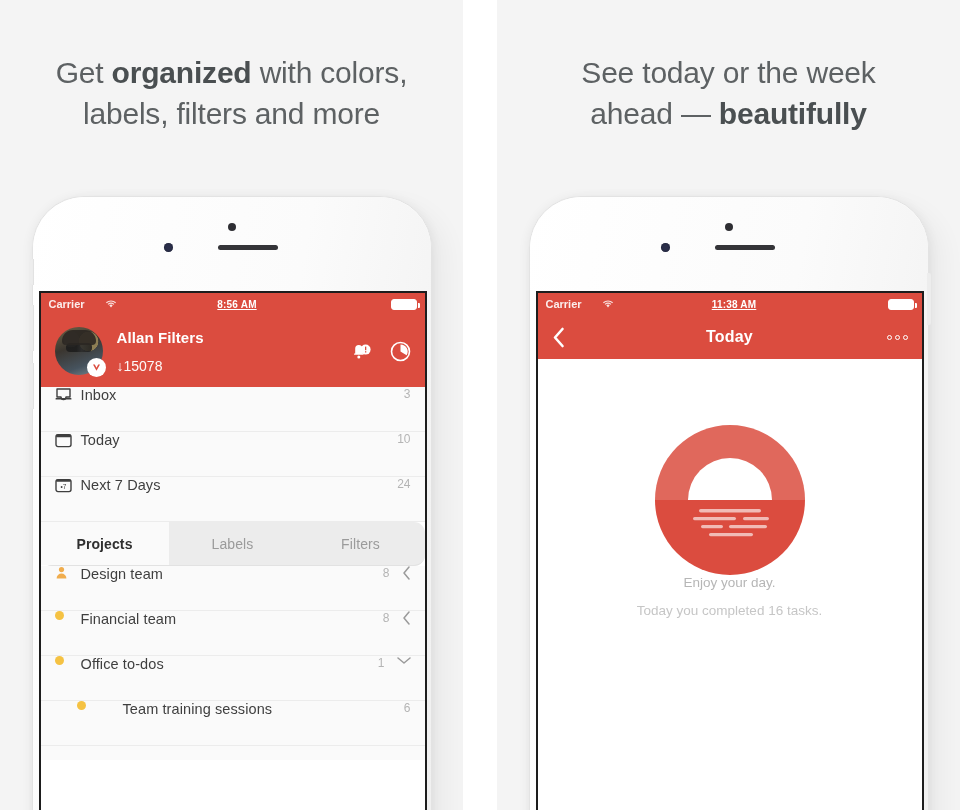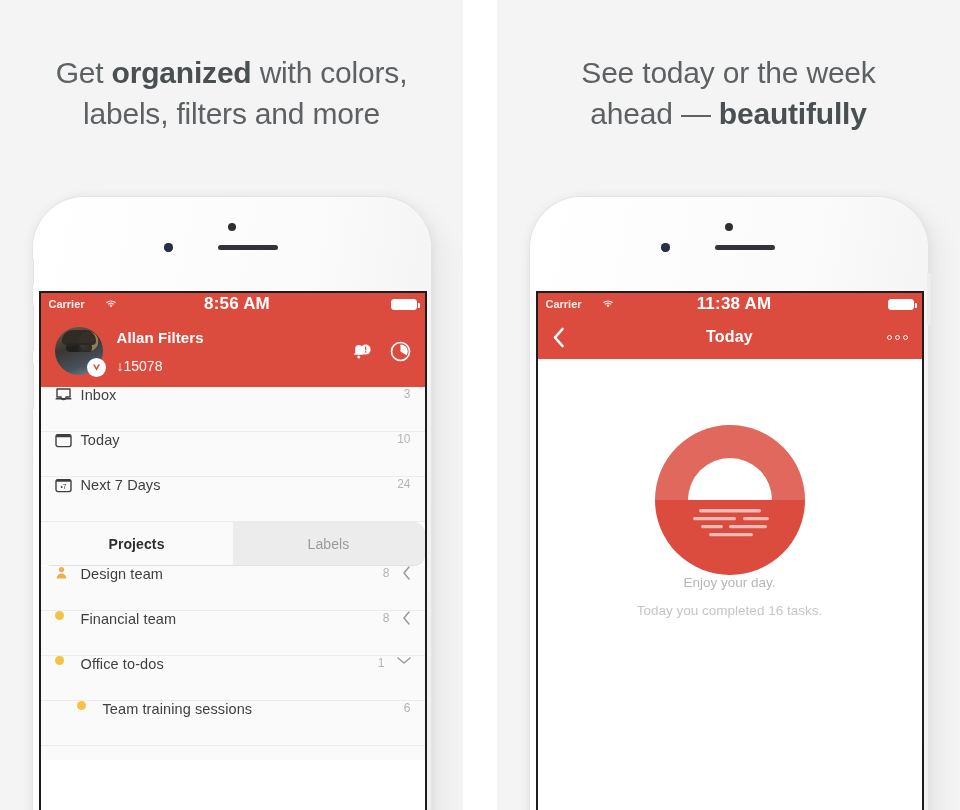--- a/index.html
+++ b/index.html
@@ -90,21 +90,21 @@
   .statusbar {
     height: 22px; background: var(--red);
     display: flex; align-items: center;
     padding: 0 8px; color: #fff;
     font-size: 11px; font-weight: 700;
     position: relative;
   }
   .sb-left { display: flex; align-items: center; gap: 20px; opacity: .9; }
   .sb-time {
     position: absolute; left: 9px; right: 0; text-align: center;
-    font-size: 17px; font-weight: 700; letter-spacing: .2px;
+    font-size: 10px; font-weight: 700; letter-spacing: .2px; text-decoration: underline;
   }
   .sb-right { margin-left: auto; position: relative; z-index: 2; }
   .battery {
     width: 26px; height: 11px; border: 1.5px solid #fff; border-radius: 3px;
     position: relative; background: #fff;
   }
   .battery::after {
     content: ""; position: absolute; right: -4px; top: 3px;
     width: 2px; height: 5px; background: #fff; border-radius: 0 1px 1px 0;
   }
@@ -162,21 +162,21 @@
     border-bottom: 1px solid #ececec;
     background: #fafafa;
   }
   .row .ico { width: 26px; flex: none; display:flex; align-items:center; }
   .row .label {
     font-size: 14.5px; color: #3f3f3f; font-weight: 400;
     letter-spacing: .1px;
   }
   .row .count { margin-left: auto; font-size: 12px; color: #b4b4b4; }
   .row .chev { margin-left: 12px; color: #9a9a9a; display:flex; }
-  .row.sub { padding-left: 36px; }
+  .row.sub { padding-left: 36px; gap: 20px; }
   .row.cut { height: 14px; border-bottom: none; }
 
   .dot { width: 9px; height: 9px; border-radius: 50%; display:inline-block; }
 
   
   .tabs {
     display: flex; height: 44px; background: #ececec;
     border-bottom: 1px solid #e2e2e2;
     border-radius: 11px;
   }
@@ -324,20 +324,23 @@
             <span class="count">24</span>
           </div>
         </div>
 
         <div class="tabs">
           <div class="tab active">
             <span>Projects</span>
           </div>
           <div class="tab">
             <span>Labels</span>
+          </div>
+          <div class="tab">
+            <span>Filters</span>
           </div>
         </div>
 
         <div class="list">
 
           <div class="row">
             <span class="ico">
               <svg width="13" height="13" viewBox="0 0 13 13">
                 <circle cx="6.5" cy="3.6" r="2.6" fill="#f0ad4e"></circle>
                 <path d="M1.6 12.5 a4.9 4.9 0 0 1 9.8 0 Z" fill="#f0ad4e"></path>

